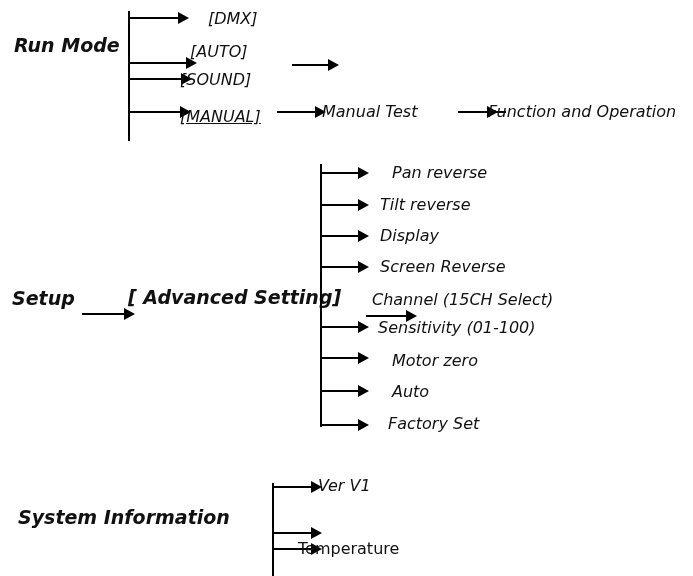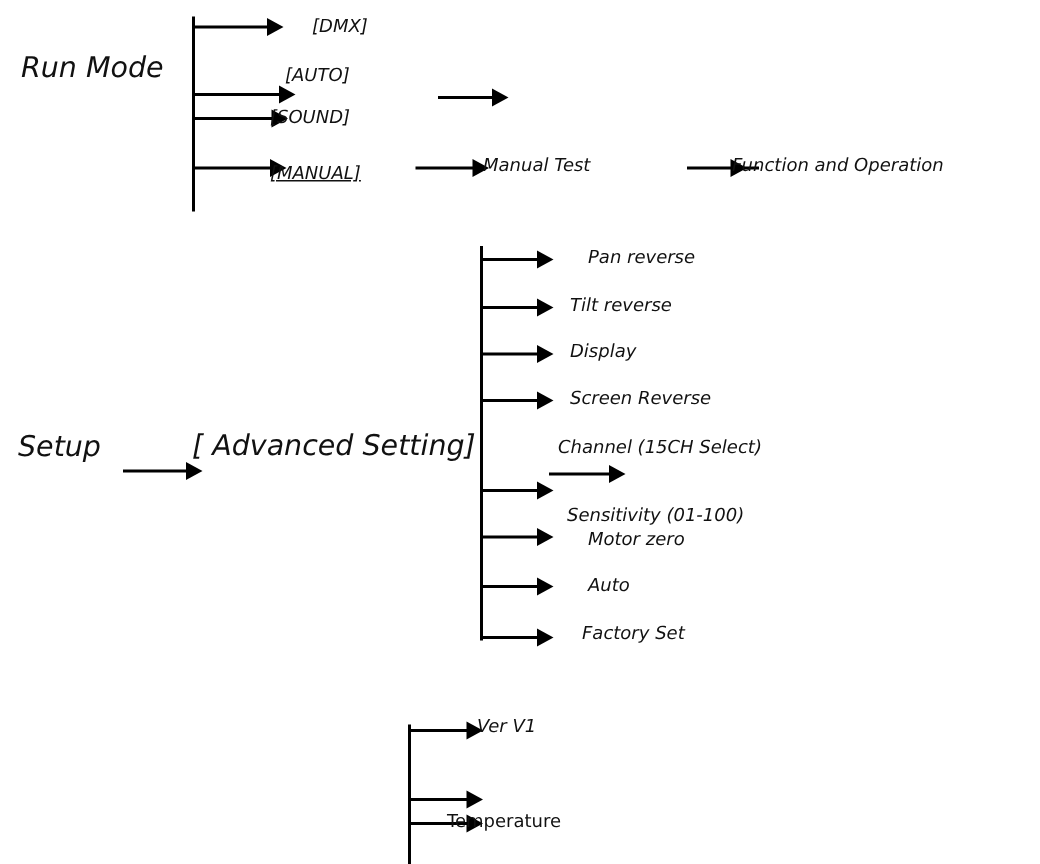--- a/index.html
+++ b/index.html
@@ -17,24 +17,24 @@
   }
   .lbl {
     position: absolute;
     font-style: italic;
     color: #111111;
     white-space: nowrap;
     line-height: 1;
   }
   .root-label {
     font-size: 19px;
-    font-weight: 400;
+    font-weight: 700;
   }
   .node-label {
-    font-size: 12px;
+    font-size: 16px;
     font-weight: 400;
   }
   .hline {
     position: absolute;
     background: #000000;
     height: 2px;
   }
   .vline {
     position: absolute;
     background: #000000;
@@ -108,34 +108,35 @@
   <div class="hline" style="left:320px; top:266px; width:42px;"></div>
   <div class="ahead" style="left:358px; top:261px;"></div>
   <div class="lbl node-label" style="left:380px; top:259px;">Screen Reverse</div>
 
   <div class="lbl node-label" style="left:372px; top:292px;">Channel (15CH Select)</div>
   <div class="hline" style="left:366px; top:315px; width:44px;"></div>
   <div class="ahead" style="left:406px; top:310px;"></div>
 
   <div class="hline" style="left:320px; top:326px; width:42px;"></div>
   <div class="ahead" style="left:358px; top:321px;"></div>
-  <div class="lbl node-label" style="left:378px; top:320px;margin-top:17px;">Sensitivity (01-100)</div>
+  <div class="lbl node-label" style="left:378px; top:320px;">Sensitivity (01-100)</div>
 
   <div class="hline" style="left:320px; top:357px; width:42px;"></div>
   <div class="ahead" style="left:358px; top:352px;"></div>
   <div class="lbl node-label" style="left:392px; top:353px;">Motor zero</div>
 
   <div class="hline" style="left:320px; top:390px; width:42px;"></div>
   <div class="ahead" style="left:358px; top:385px;"></div>
   <div class="lbl node-label" style="left:392px; top:384px;">Auto</div>
 
   <div class="hline" style="left:320px; top:424px; width:42px;"></div>
   <div class="ahead" style="left:358px; top:419px;"></div>
   <div class="lbl node-label" style="left:388px; top:416px;">Factory Set</div>
 
+  <div class="lbl root-label" style="left:18px; top:508px;">System Information</div>
 
   <div class="vline" style="left:272px; top:483px; height:93px;"></div>
 
   <div class="hline" style="left:272px; top:486px; width:44px;"></div>
   <div class="ahead" style="left:311px; top:481px;"></div>
   <div class="lbl node-label" style="left:318px; top:478px;text-align:center;">Ver V1</div>
 
   <div class="hline" style="left:272px; top:532px; width:44px;"></div>
   <div class="ahead" style="left:311px; top:527px;"></div>
 

